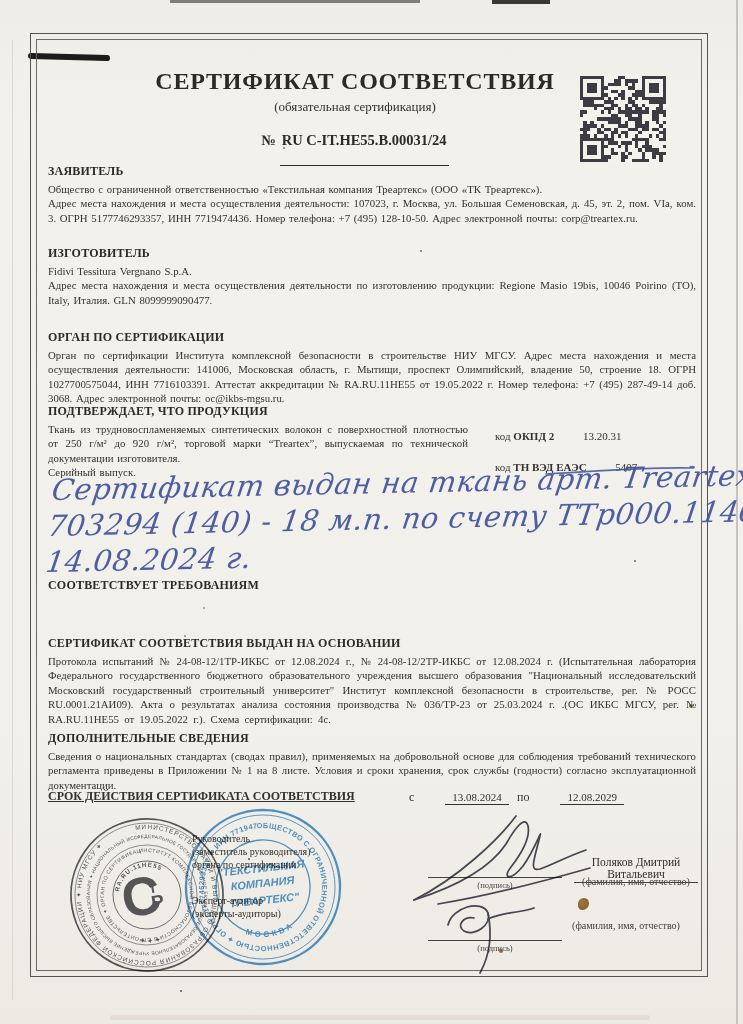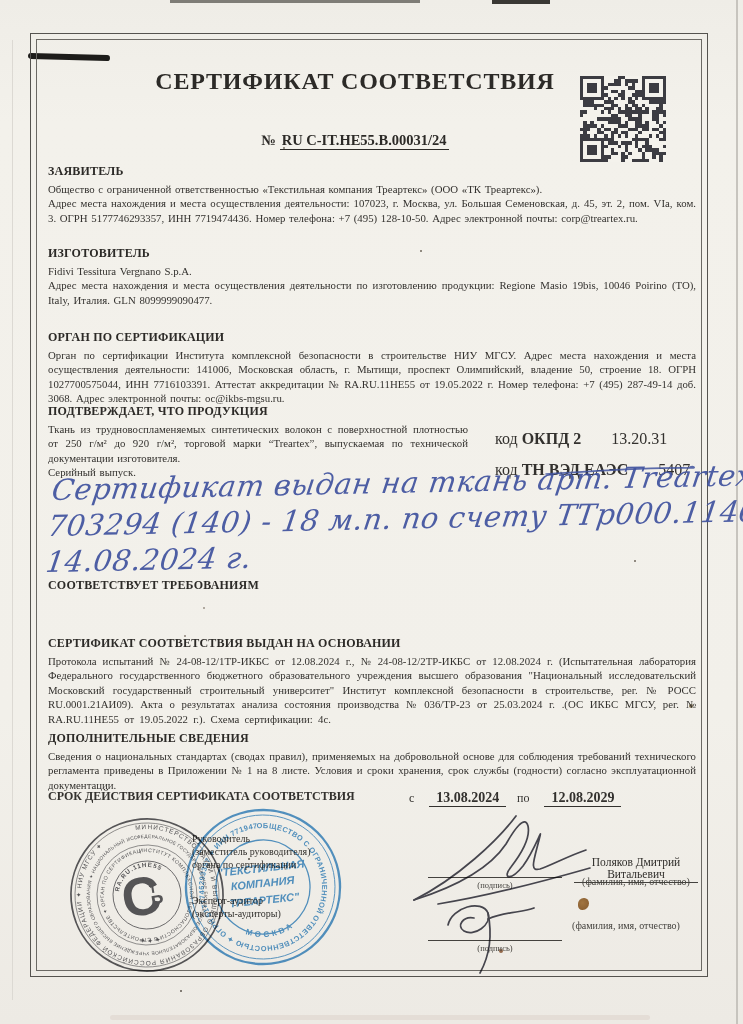--- a/index.html
+++ b/index.html
@@ -20,45 +20,45 @@
   .edge-bottom{position:absolute;left:110px;top:1015px;width:540px;height:5px;background:#ddd4cd;opacity:.6;border-radius:3px;}
   .specks{position:absolute;left:283px;top:147px;width:2px;height:2px;border-radius:50%;background:#7a7266;
     box-shadow:137px 103px 0 #6f675c, -99px 488px 0 #8a8177, 351px 413px 0 #6f675c, -35px 711px 0 #56504a,
                407px 558px 0 1px #8a7a5a, -103px 843px 0 #5c564e, 217px 803px 0 1px #93684a, -80px 460px 0 #9a9287;}
   .stain{position:absolute;left:578px;top:898px;width:11px;height:12px;border-radius:55% 45% 60% 40%;
     background:radial-gradient(circle at 40% 40%,#9a6a32,#7b4d1e);opacity:.92;}
   
   .hdr-title{position:absolute;left:65px;top:68px;width:580px;text-align:center;font-size:24px;font-weight:bold;letter-spacing:.8px;color:#2c2a27;}
   .hdr-sub{position:absolute;left:65px;top:99px;width:580px;text-align:center;font-size:13px;color:#33312e;}
   .hdr-num{position:absolute;left:65px;top:132px;width:580px;text-align:center;font-size:14.5px;font-weight:bold;color:#2c2a27;}
-  .hdr-num .num{border-bottom:1.4px solid #2c2a27;padding:0 2px 1px;}
+  .hdr-num .num{border-bottom:1.4px solid #2c2a27;padding:0 2px 17px;}
   
   .qr{position:absolute;left:580px;top:76px;width:86px;height:86px;background:#f4f2ec;}
   
   .sec{position:absolute;left:48px;width:648px;}
   .sec h2{margin:0 0 3px 0;font-size:12px;font-weight:bold;letter-spacing:.2px;color:#2c2a27;}
   .body{margin:0;font-size:10.8px;line-height:1.34;text-align:justify;word-spacing:1px;}
   .pre{white-space:pre-line;}
   .wide{word-spacing:2.5px;}
   .sec-applicant{top:164px;} .sec-manufacturer{top:246px;} .sec-certbody{top:330px;}
   .sec-product{top:404px;} .sec-compliance{top:578px;} .sec-basis{top:636px;} .sec-additional{top:731px;}
   .prod-desc{width:420px;}
-  .code-row{position:absolute;font-size:16px;}
+  .code-row{position:absolute;font-size:11px;}
   .code-okpd{left:447px;top:26px;} .code-tnved{left:447px;top:57px;}
   .code-row b{font-weight:bold;} .code-val{margin-left:26px;}
   .tnved-stroke{position:absolute;left:542px;top:464px;width:158px;height:14px;}
   
   .hand{position:absolute;font-family:"DejaVu Serif",serif;font-style:italic;color:#41539f;
     font-size:29px;letter-spacing:.5px;transform:rotate(-1.2deg) skewX(-9deg);transform-origin:left;opacity:.93;white-space:nowrap;}
   .hand1{left:52px;top:473px;} .hand2{left:48px;top:509px;} .hand3{left:46px;top:545px;}
   
   .validity{position:absolute;left:48px;top:789px;width:648px;font-size:12px;}
-  .validity .vh{font-weight:bold;}
+  .validity .vh{font-weight:bold;text-decoration:underline;}
   .vfrom{position:absolute;left:361px;top:1px;} .vto{position:absolute;left:469px;top:1px;}
-  .date{border-bottom:1px solid #33312e;padding:0 7px 1px;margin-left:12px;font-size:14px;font-weight:bold;}
+  .date{border-bottom:1px solid #33312e;padding:0 7px 1px;margin-left:28px;font-size:11px;}
   
   .role{position:absolute;left:192px;width:175px;font-size:10px;line-height:1.3;color:#33312e;}
   .role1{top:832px;} .role2{top:894px;}
   .sigline{position:absolute;left:428px;width:134px;border-top:1px solid #44423e;height:0;}
   .sl1{top:877px;} .sl2{top:940px;}
   .siglabel{position:absolute;left:428px;width:134px;text-align:center;font-size:8.5px;color:#44423e;}
   .slb1{top:880px;} .slb2{top:943px;}
   .nameblock{position:absolute;text-align:center;font-size:11.5px;color:#2f2d2a;border-bottom:1px solid #44423e;padding-bottom:2px;}
   .nb1{left:574px;top:856px;width:124px;} .nb2{left:553px;top:900px;width:146px;}
   .fiolabel{position:absolute;text-align:center;font-size:10px;color:#44423e;}
@@ -83,20 +83,21 @@
   <div class="edge-right"></div>
   <div class="edge-left"></div>
   <div class="edge-bottom"></div>
   <div class="specks"></div>
   <div class="stain"></div>
 
   <div class="frame-outer"></div>
   <div class="frame-inner"></div>
 
   <div class="hdr-title">СЕРТИФИКАТ СООТВЕТСТВИЯ</div>
+  <div class="hdr-sub">(обязательная сертификация)</div>
   <div class="hdr-num">
     <span>№</span>
     <span class="num">RU C-IT.HE55.B.00031/24</span>
   </div>
 
   <div class="qr">
     <svg id="qr-svg" viewBox="0 0 25 25" width="86" height="86" fill="#3c3c42" shape-rendering="crispEdges">
         <rect x="0" y="0" width="1" height="1"></rect>
         <rect x="1" y="0" width="1" height="1"></rect>
         <rect x="2" y="0" width="1" height="1"></rect>

